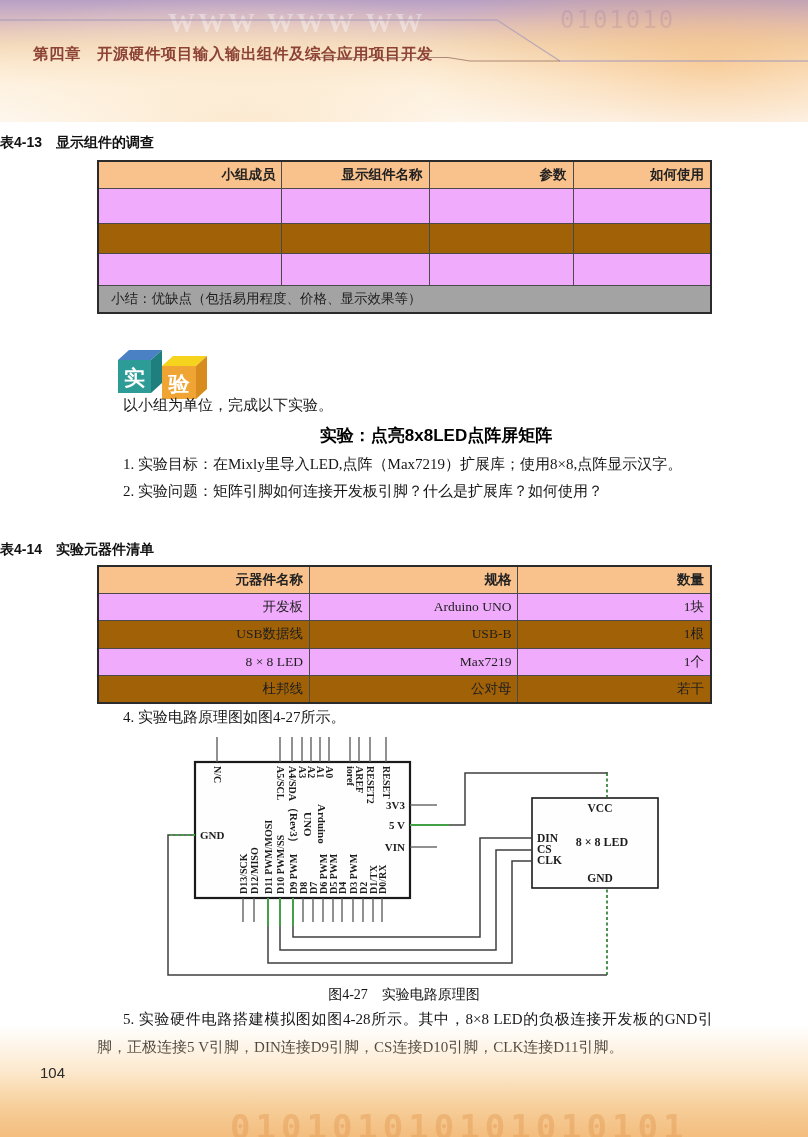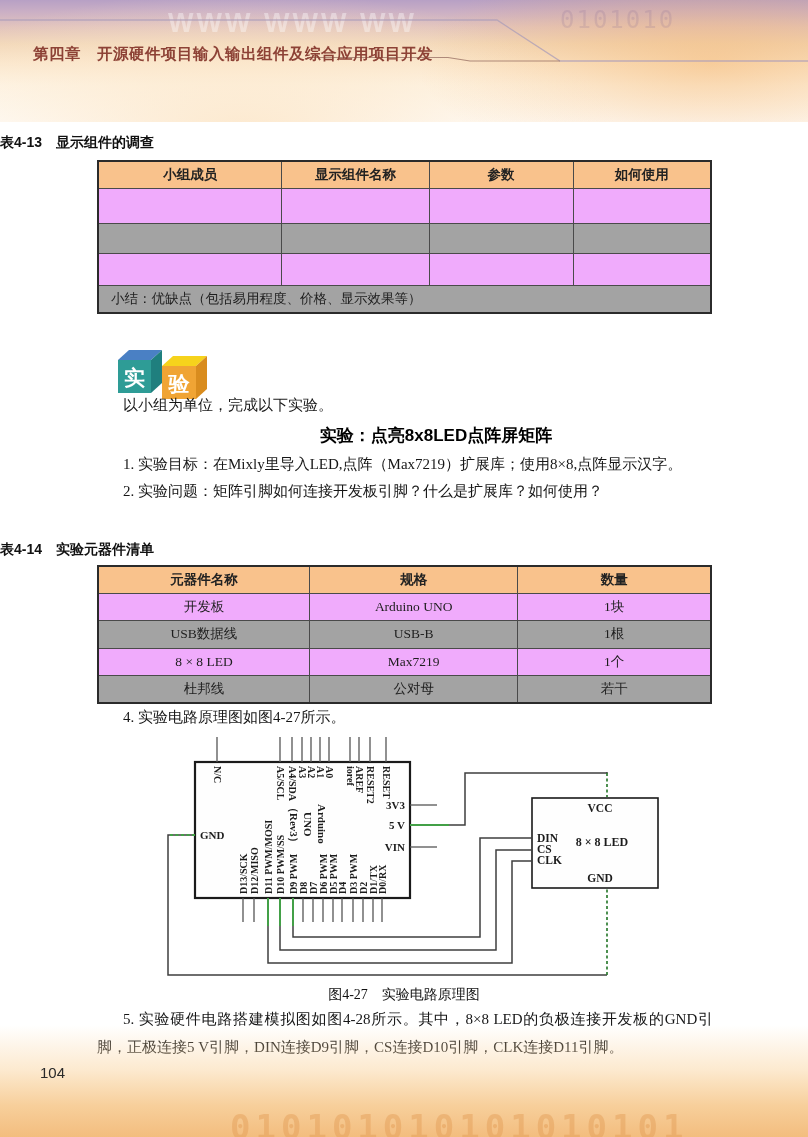--- a/index.html
+++ b/index.html
@@ -4,40 +4,40 @@
 <style>
   html,body{margin:0;padding:0;}
   .page{position:relative;width:808px;height:1137px;background:#ffffff;overflow:hidden;
         font-family:"Liberation Serif","DejaVu Serif",serif;color:#1e1e1e;}
   
   .header-band{position:absolute;left:0;top:0;width:808px;height:122px;
     background:
       radial-gradient(ellipse 420px 160px at 88% 52%, rgba(244,178,104,.50), rgba(244,178,104,0) 70%),
       radial-gradient(ellipse 500px 190px at 30% 110%, rgba(252,230,200,.9), rgba(252,230,200,0) 75%),
       linear-gradient(to bottom,#b7a0c5 0%,#c9aec5 9%,#e2c4bd 22%,#f2d8ba 36%,#fbe8cf 52%,#fef6e9 70%,#ffffff 100%);}
-  .header-watermark{position:absolute;left:168px;top:8px;font-family:Liberation Sans, sans-serif;
+  .header-watermark{position:absolute;left:168px;top:8px;font-family:Liberation Serif, serif;
     font-weight:bold;font-size:27px;letter-spacing:3px;color:rgba(255,255,255,0.38);white-space:nowrap;}
   .header-digits{position:absolute;left:560px;top:6px;font-family:"DejaVu Sans Mono",monospace;
     font-weight:normal;font-size:24px;letter-spacing:2px;color:rgba(120,92,146,0.16);white-space:nowrap;}
   .header-lines{position:absolute;left:0;top:0;}
   .chapter-title{position:absolute;left:33px;top:44px;font-family:"Liberation Sans","DejaVu Sans",sans-serif;
     font-weight:bold;font-size:15.5px;letter-spacing:.5px;color:#8d4236;white-space:nowrap;}
   
   .tbl-caption{position:absolute;left:0;width:808px;text-align:left;
     font-family:"Liberation Sans","DejaVu Sans",sans-serif;font-weight:bold;font-size:14px;color:#111;}
   .exp-heading{position:absolute;left:0;width:808px;text-align:center;
     font-family:"Liberation Sans","DejaVu Sans",sans-serif;font-weight:bold;font-size:17px;color:#000;}
   
   table.book{position:absolute;left:97px;width:615px;border-collapse:collapse;table-layout:fixed;
     font-size:13.5px;}
-  table.book td,table.book th{border:1px solid #4a4a4a;padding:0 6px;text-align:center;overflow:hidden;}
+  table.book td,table.book th{border:1px solid #4a4a4a;padding:0 6px;text-align:right;overflow:hidden;}
   table.book{border:2px solid #2b2b2b;}
   table.book th{background:#f9c28c;font-family:"Liberation Sans","DejaVu Sans",sans-serif;
     font-weight:bold;color:#222;}
-  tr.row-yellow td{background:#a3a3a3;}
+  tr.row-yellow td{background:#a16207;}
   tr.row-white td{background:#f0abfc;}
   td.summary-cell{text-align:left !important;padding-left:12px !important;background:#a3a3a3;}
   
   .body-line{position:absolute;font-size:15px;color:#161616;white-space:nowrap;}
   .body-par{position:absolute;left:97px;width:616px;font-size:15px;color:#161616;
     line-height:28px;text-align:justify;text-indent:26px;}
   .fig-caption{position:absolute;left:0;width:840px;text-align:center;font-size:14px;color:#111;}
   .page-number{position:absolute;left:40px;top:1064px;font-family:"Liberation Sans",sans-serif;
     font-size:15px;color:#2a2a2a;z-index:5;}
   

